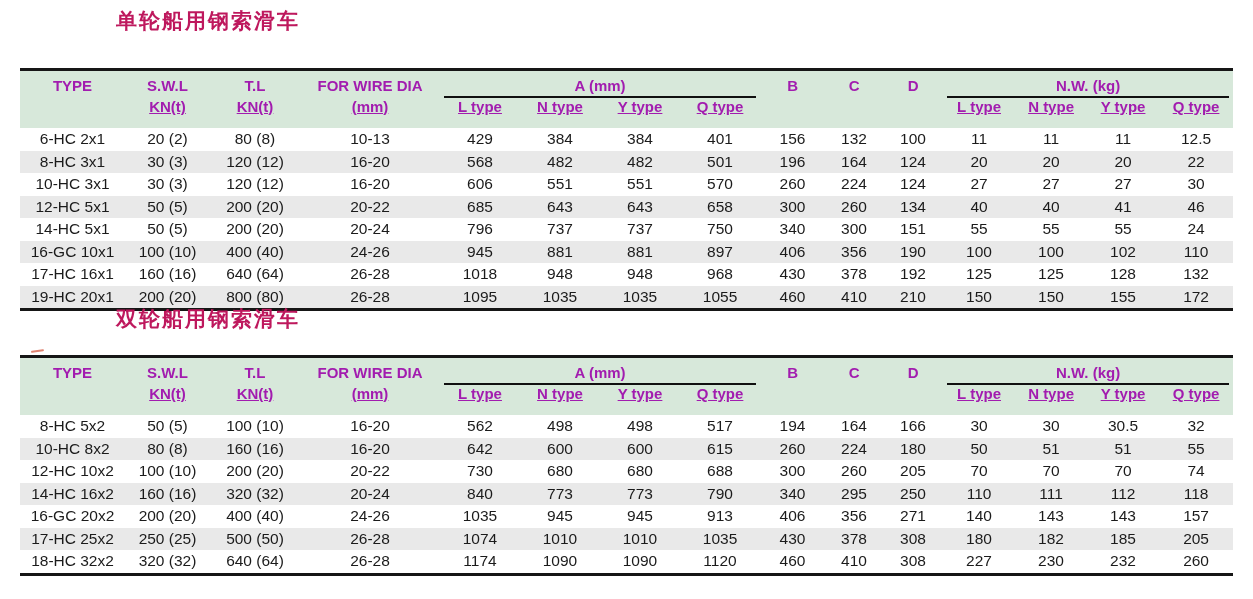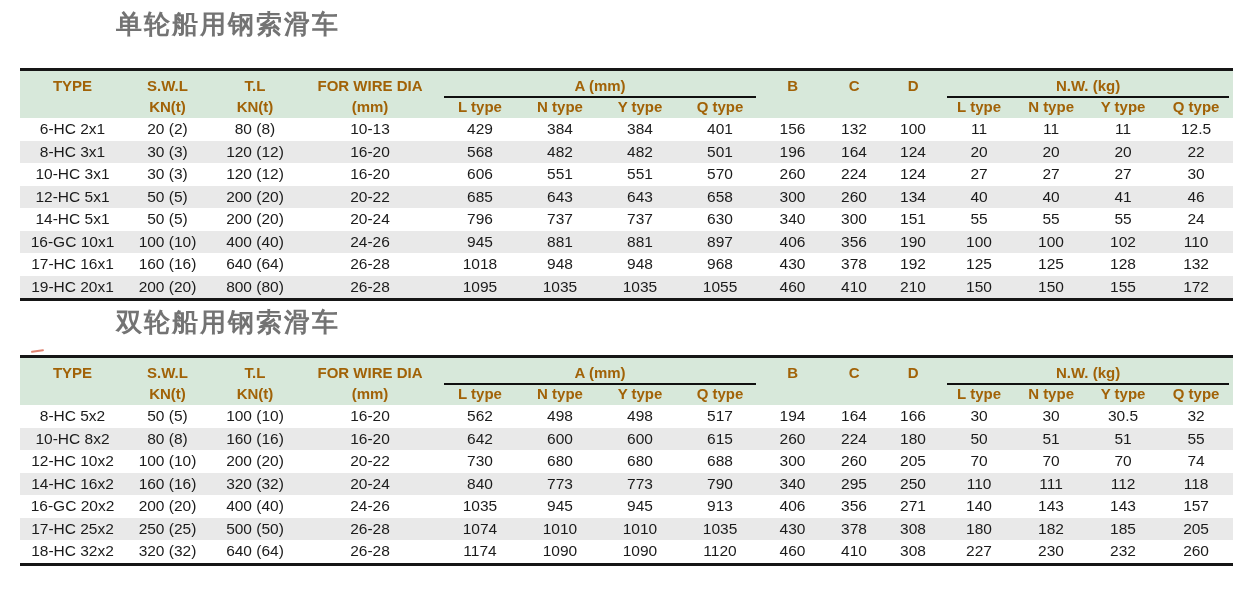--- a/index.html
+++ b/index.html
@@ -2,42 +2,42 @@
 <html style="--header_bg: #d7e8da; --stripe: #e9e9e9; --rule: #161616; --artifact: #d96c57;"><head>
 <meta charset="utf-8">
 <style>
   html,body{margin:0;padding:0;}
   body{
     width:1253px;height:599px;background:#ffffff;position:relative;overflow:hidden;
     font-family:"Liberation Sans", sans-serif;color:#1b1b1b;
     -webkit-font-smoothing:antialiased;
   }
   .page-title{
-    position:absolute;left:116px;font-size:26px;font-weight:bold;
-    letter-spacing:2px;color:#737373;white-space:nowrap;
+    position:absolute;left:116px;font-size:21px;font-weight:bold;
+    letter-spacing:2px;color:#be185d;white-space:nowrap;
   }
   #title1{top:7px;}
   #title2{top:305px;text-align:right;}
 
   table.spec-table{
     position:absolute;left:20px;width:1213px;
     border-collapse:collapse;table-layout:fixed;
     border-top:3px solid var(--rule,#161616);
     border-bottom:3px solid var(--rule,#161616);
   }
   #table1{top:68px;}
   #table2{top:355px;}
 
   thead th{
     background:var(--header_bg,#d7e8da);
-    font-size:15px;font-weight:bold;color:#a16207;
+    font-size:15px;font-weight:bold;color:#a21caf;
     padding:0;line-height:1.2;vertical-align:top;text-align:center;
   }
   tr.h1 th{padding-top:6px;height:21px;}
-  tr.h2 th{height:17px;padding-bottom:2px;}
+  tr.h2 th{height:17px;padding-bottom:12px;text-decoration:underline;}
   th.grp{position:relative;}
   th.grp::after{
     content:"";position:absolute;left:4px;right:4px;bottom:0;
     border-bottom:2px solid #101010;
   }
   tbody td{
     height:22.5px;text-align:center;font-size:15.5px;padding:0;
     white-space:nowrap;color:#1b1b1b;
   }
   tbody tr:nth-child(even) td{background:var(--stripe,#e9e9e9);}
@@ -168,21 +168,21 @@
         <td>46</td>
       </tr>
       <tr>
         <td>14-HC 5x1</td>
         <td>50 (5)</td>
         <td>200 (20)</td>
         <td>20-24</td>
         <td>796</td>
         <td>737</td>
         <td>737</td>
-        <td>630</td>
+        <td>750</td>
         <td>340</td>
         <td>300</td>
         <td>151</td>
         <td>55</td>
         <td>55</td>
         <td>55</td>
         <td>24</td>
       </tr>
       <tr>
         <td>16-GC 10x1</td>

